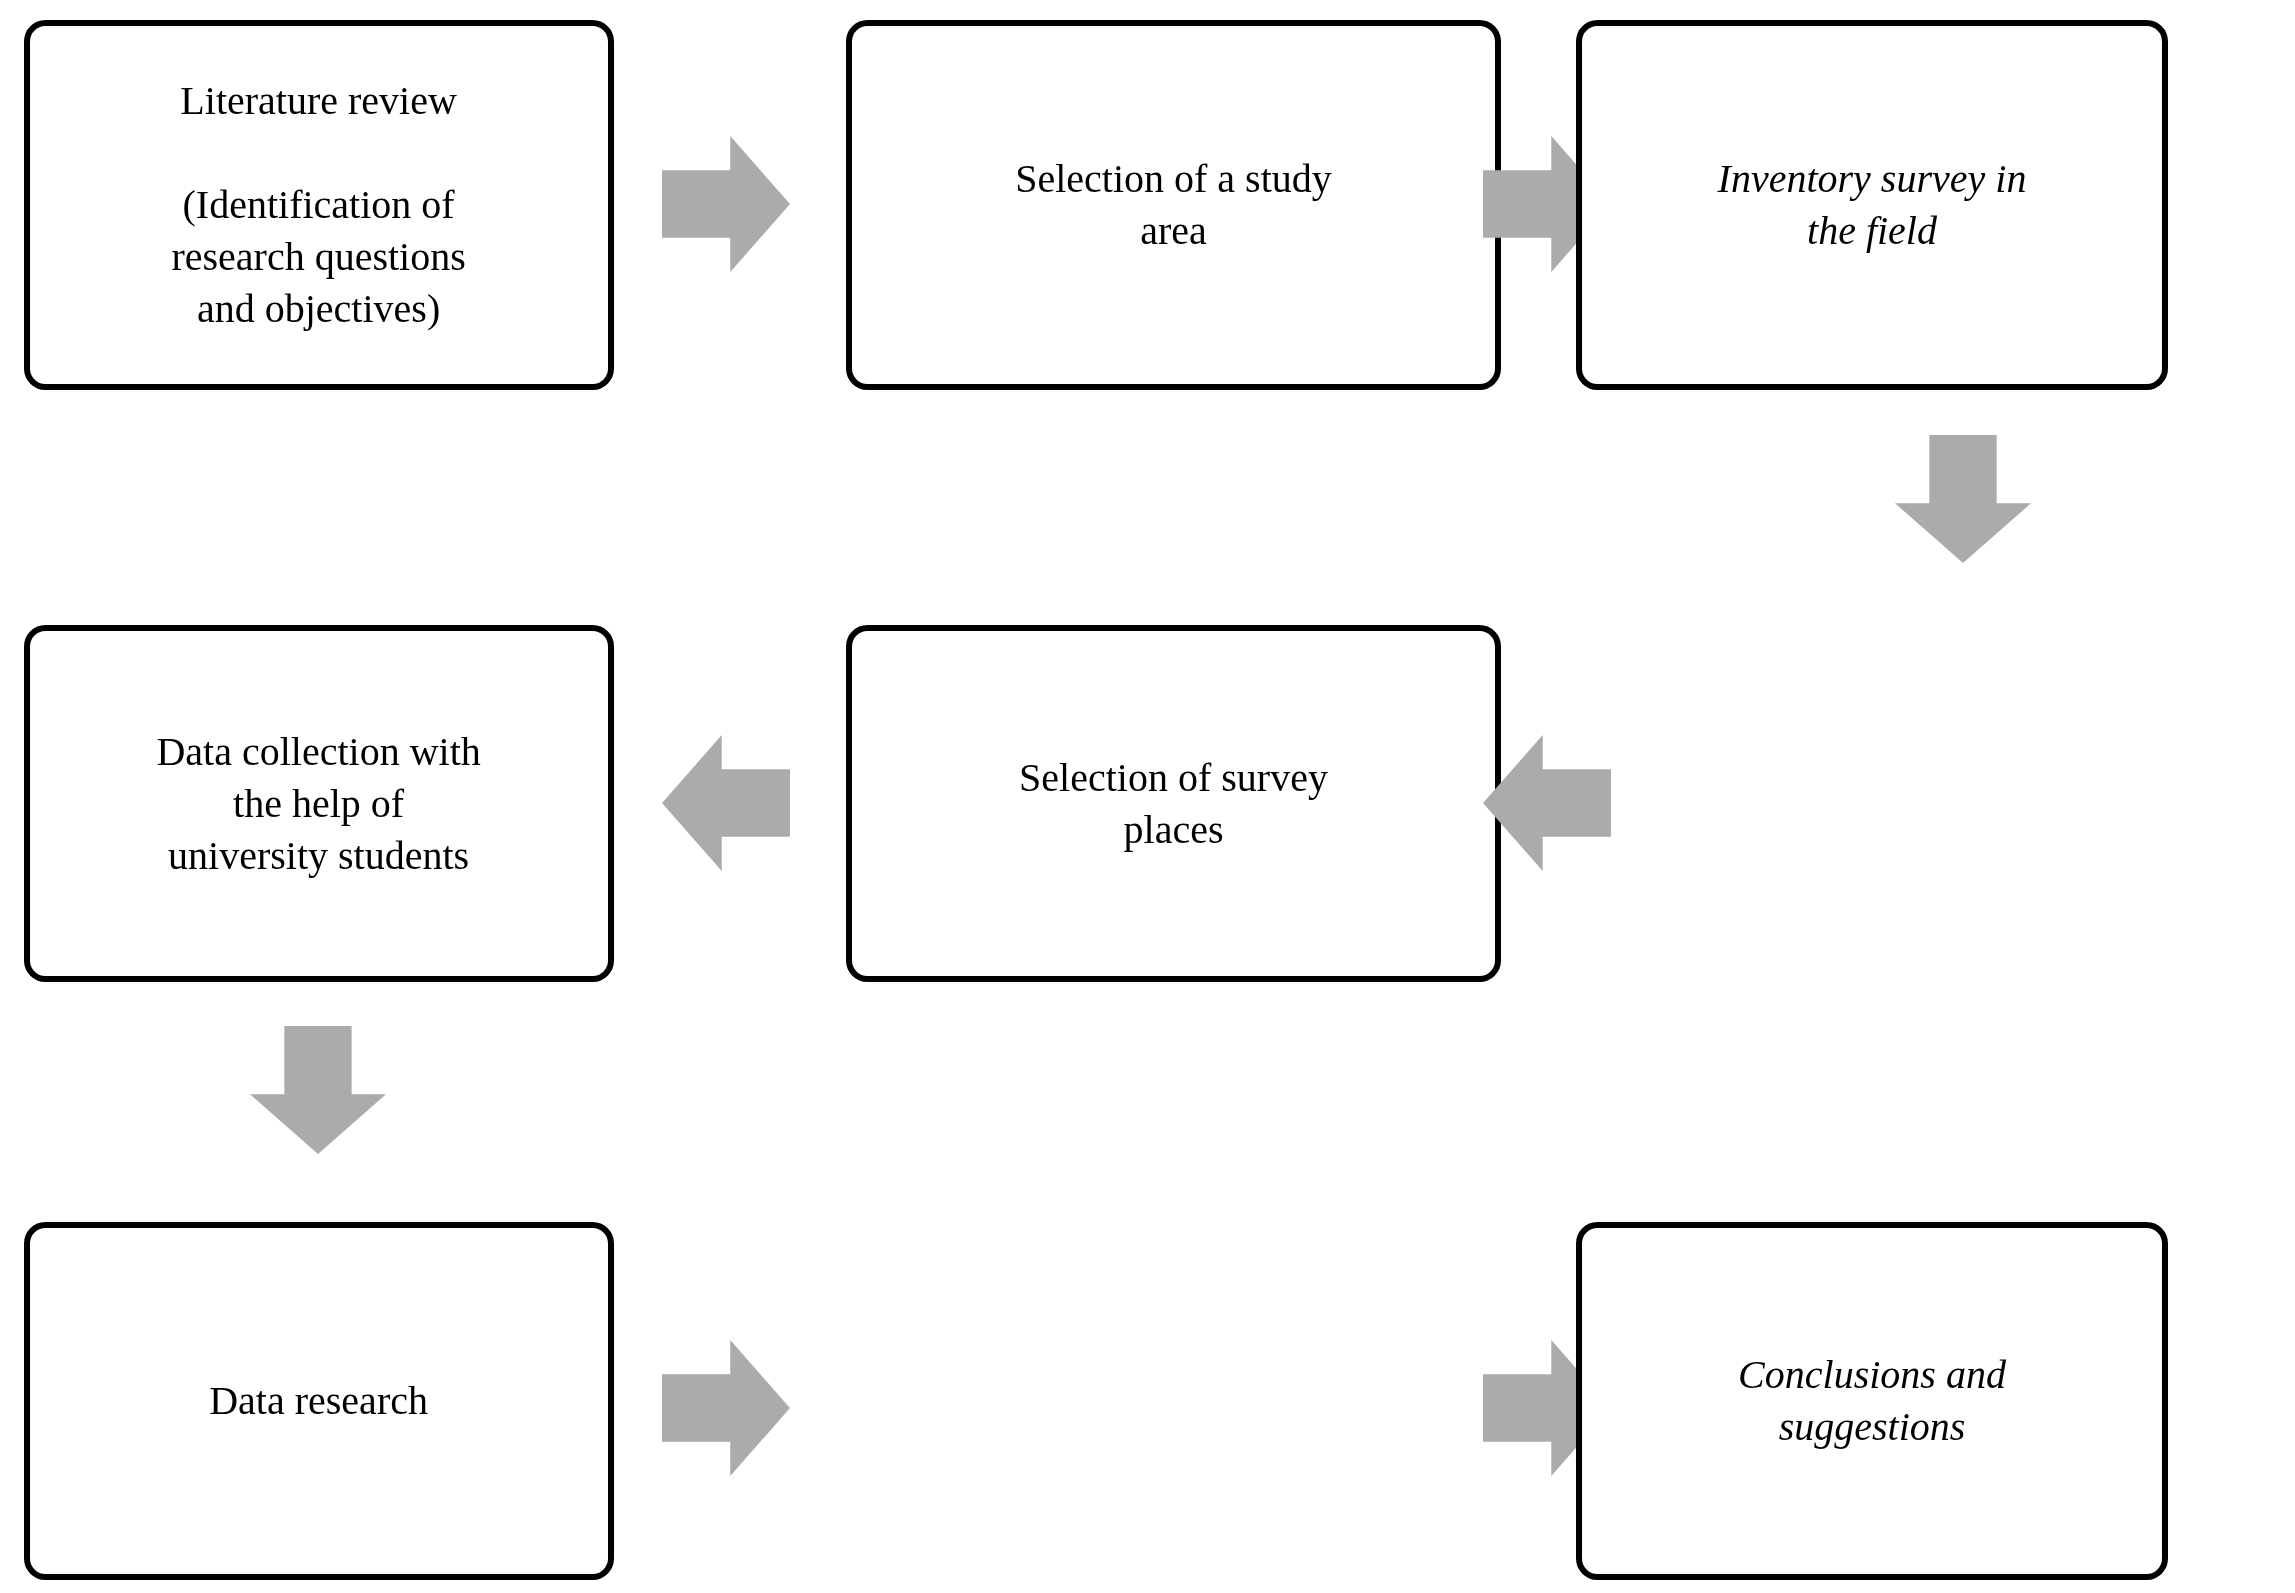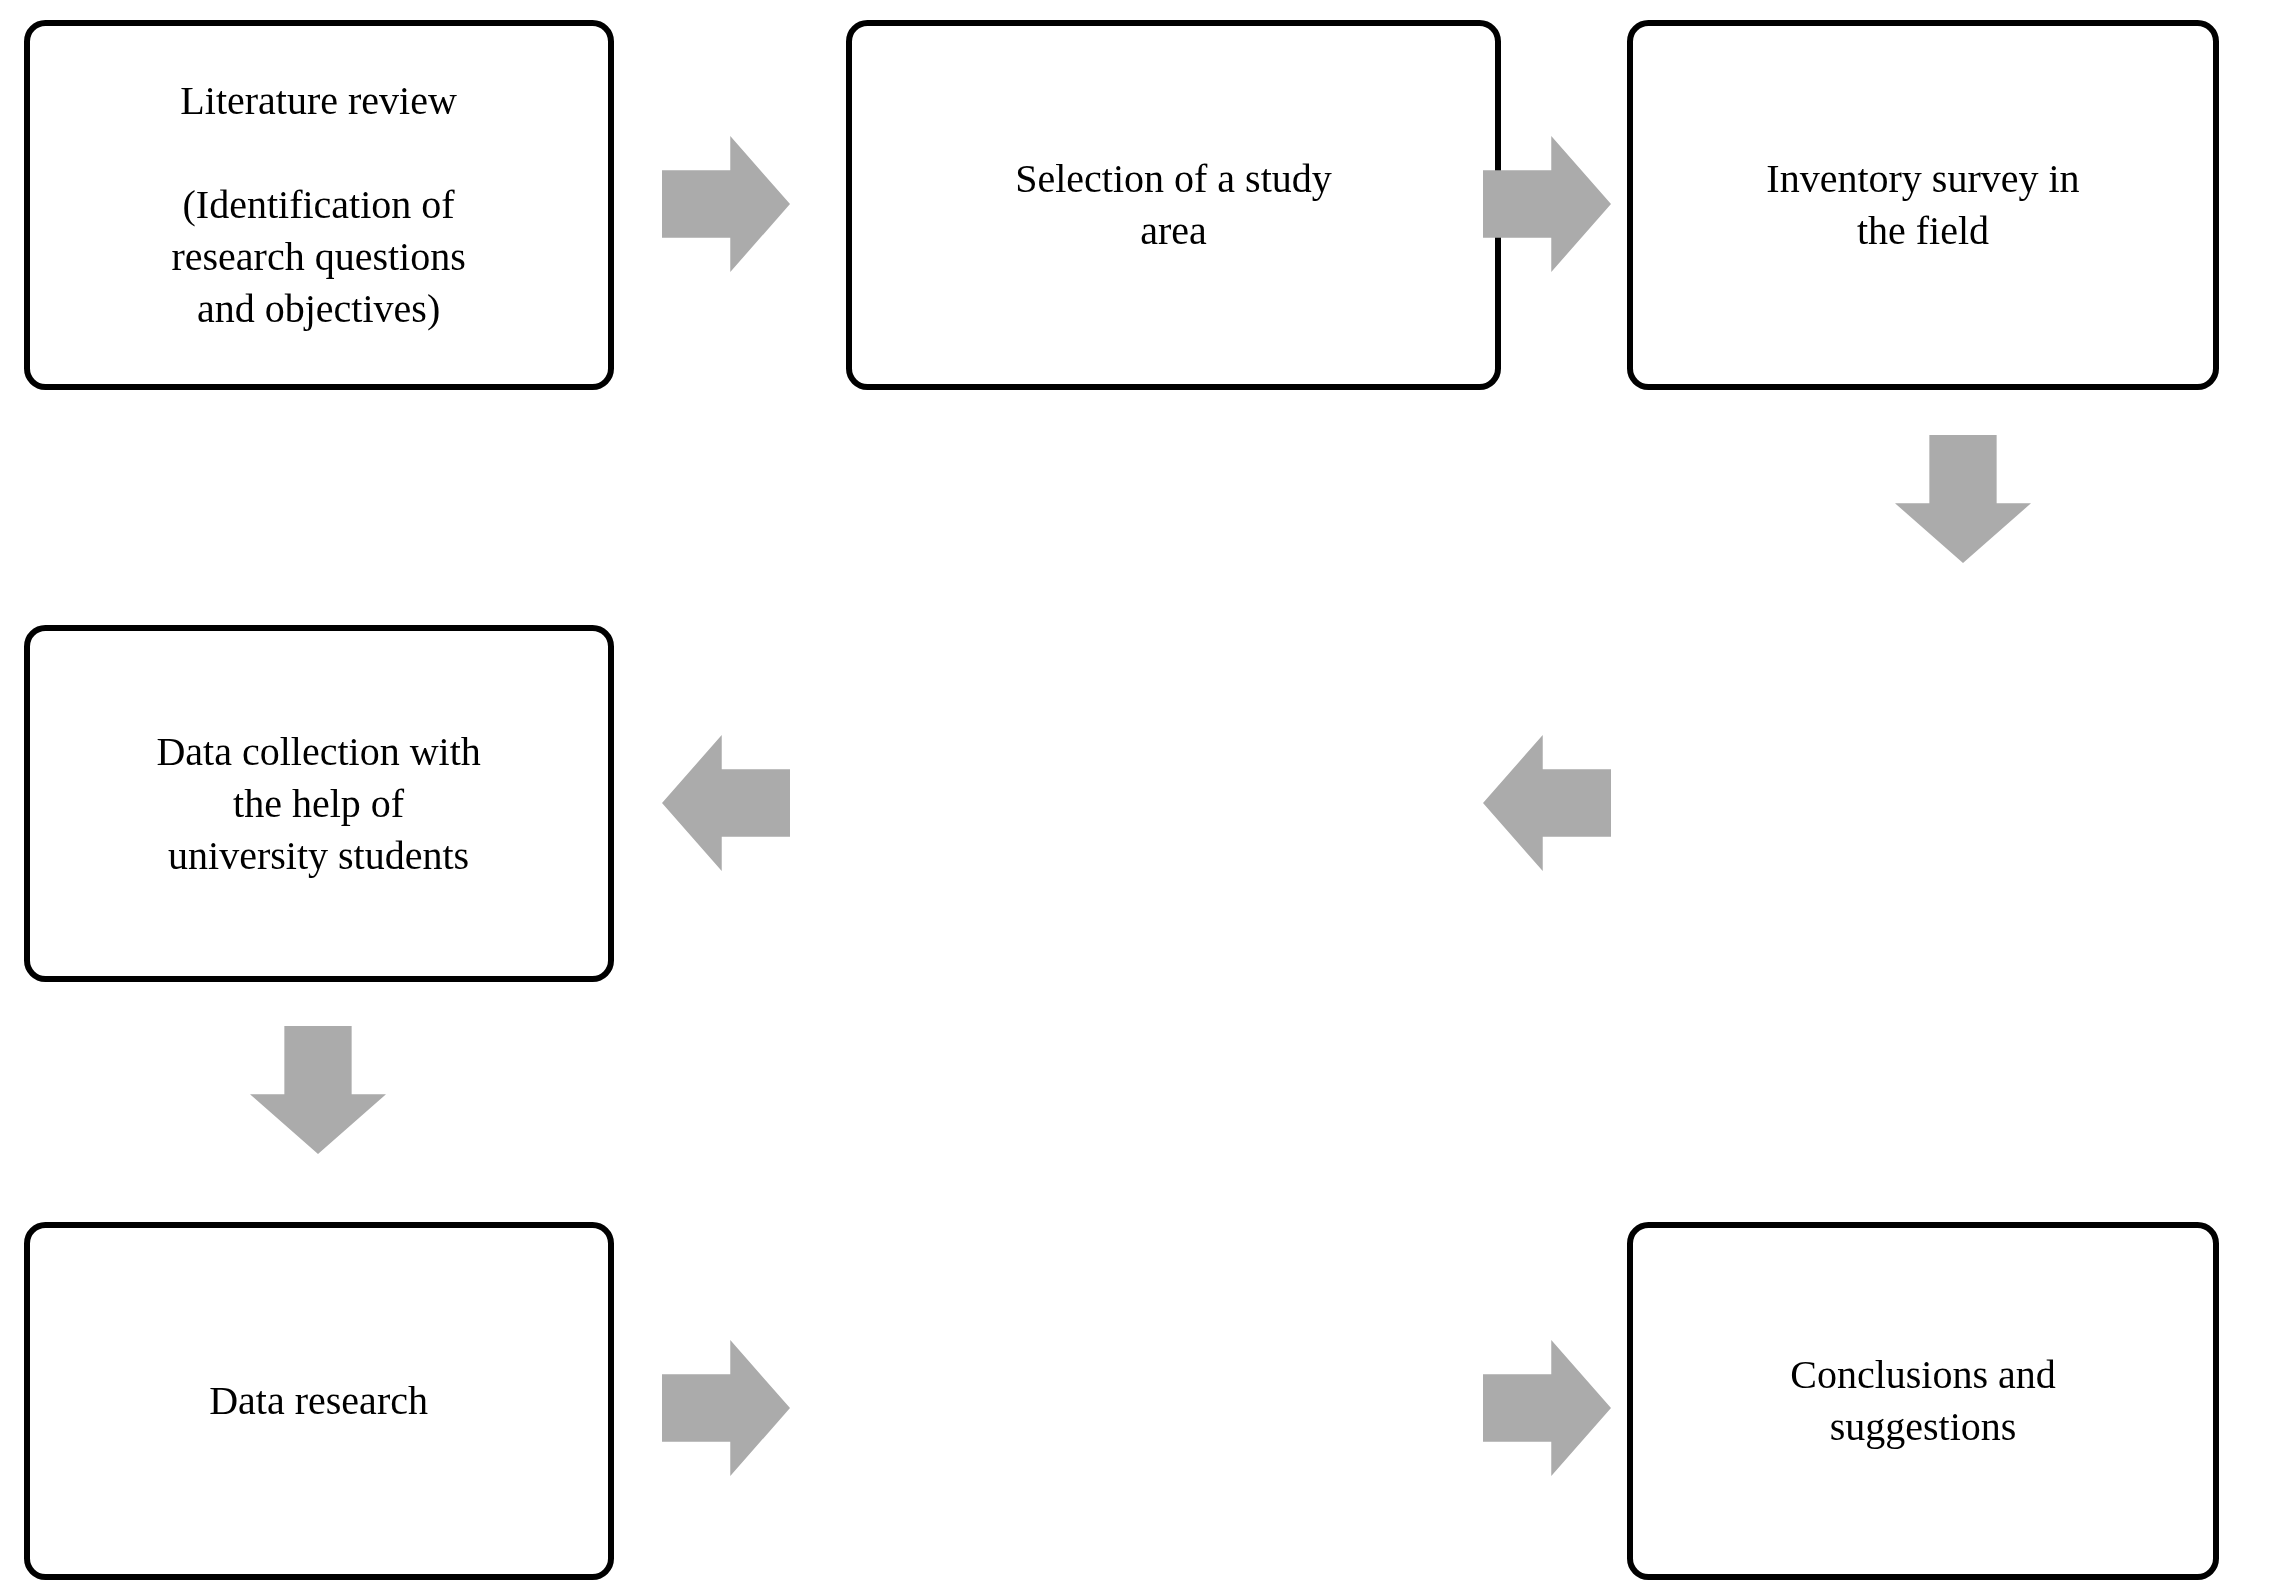--- a/index.html
+++ b/index.html
@@ -33,21 +33,21 @@
     font-size: 40px;
     line-height: 1.30;
     color: #000000;
     padding: 0 18.6px;
     white-space: pre-line;
   }
 
   
   .col-1 { left: 23.6px;   width: 590px; }
   .col-2 { left: 846px; width: 655px; }
-  .col-3 { left: 1627px; width: 592px; }
+  .col-3 { left: 1576px; width: 592px; font-style: italic; }
 
   
   .row-1 { top: 20px;   height: 370px; }
   .row-2 { top: 625px;  height: 357px; }
   .row-3 { top: 1222px; height: 358px; }
 
   
   .arrow {
     position: absolute;
     display: block;
@@ -119,20 +119,24 @@
 the help of
 university students</span>
   </div>
 
   <div class="arrow h arrow-r2b">
     <svg viewBox="0 0 180 190" preserveAspectRatio="none" aria-hidden="true">
       <polygon points="180,48 84,48 84,0 0,95 84,190 84,142 180,142" fill="#ABABAB"></polygon>
     </svg>
   </div>
 
+  <div class="node col-2 row-2">
+    <span class="label">Selection of survey
+places</span>
+  </div>
 
   <div class="arrow h arrow-r2a">
     <svg viewBox="0 0 180 190" preserveAspectRatio="none" aria-hidden="true">
       <polygon points="180,48 84,48 84,0 0,95 84,190 84,142 180,142" fill="#ABABAB"></polygon>
     </svg>
   </div>
 
 
   <div class="arrow v arrow-c1-down">
     <svg viewBox="0 0 190 180" preserveAspectRatio="none" aria-hidden="true">

